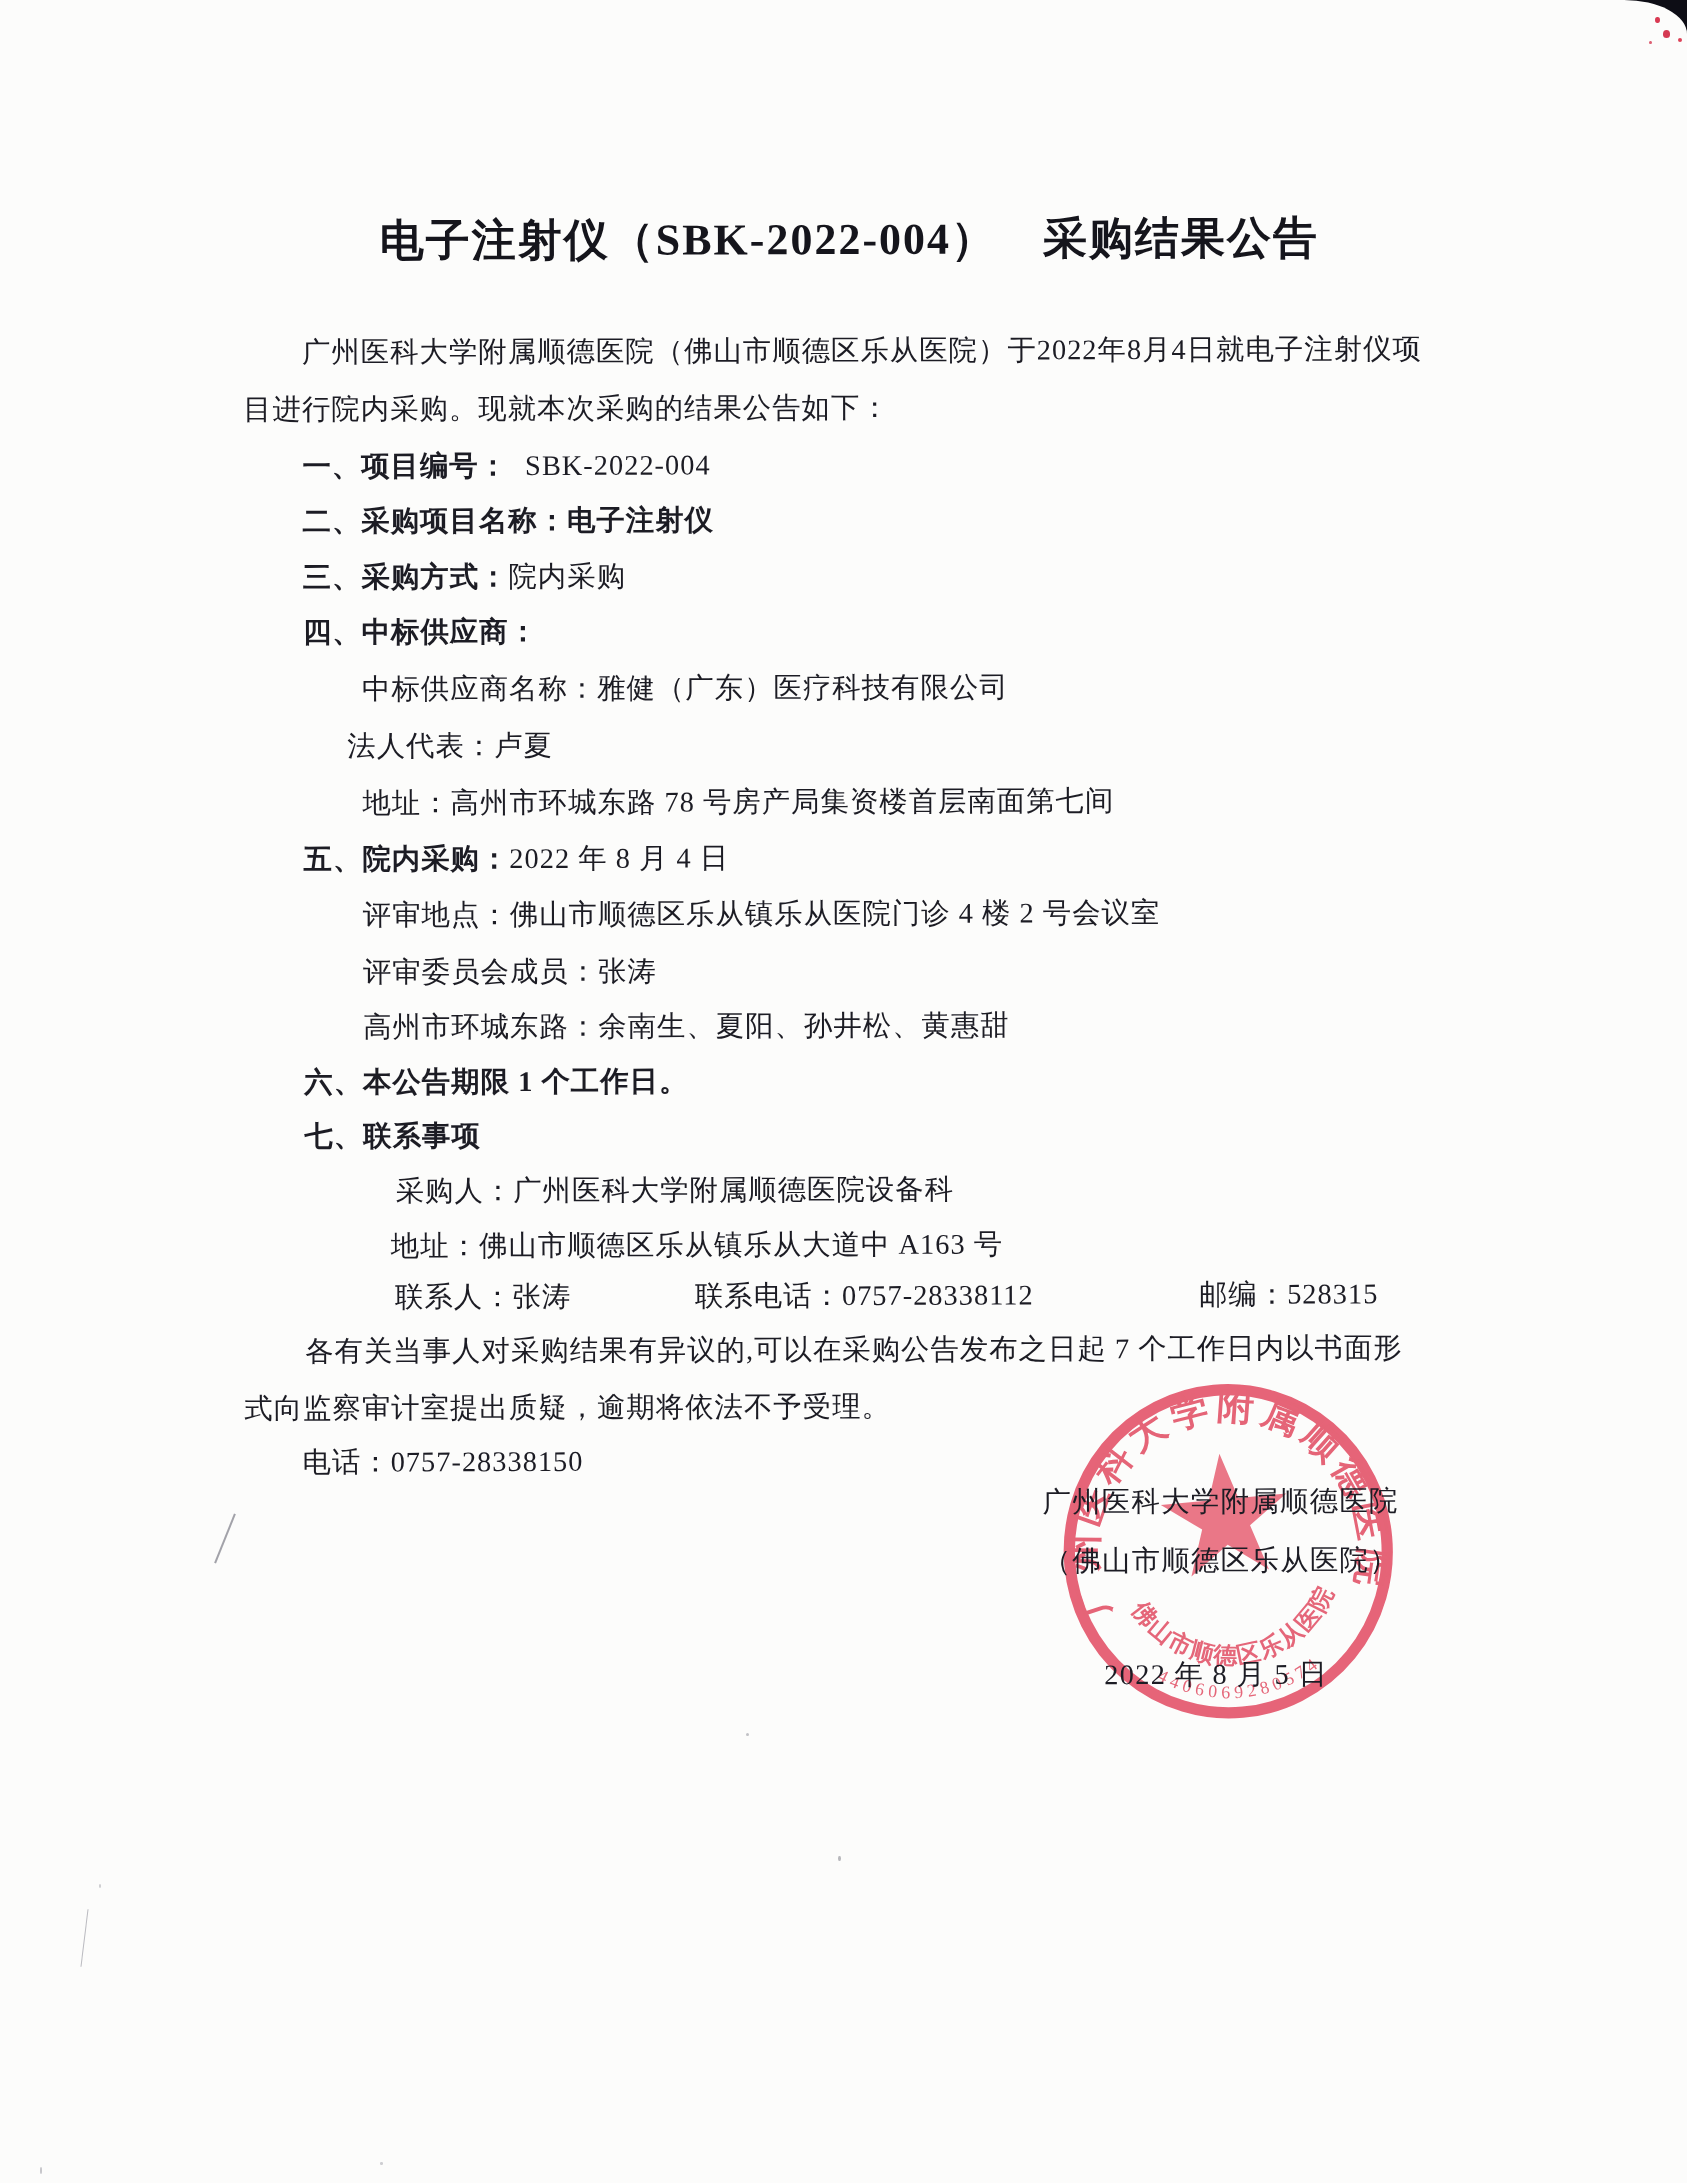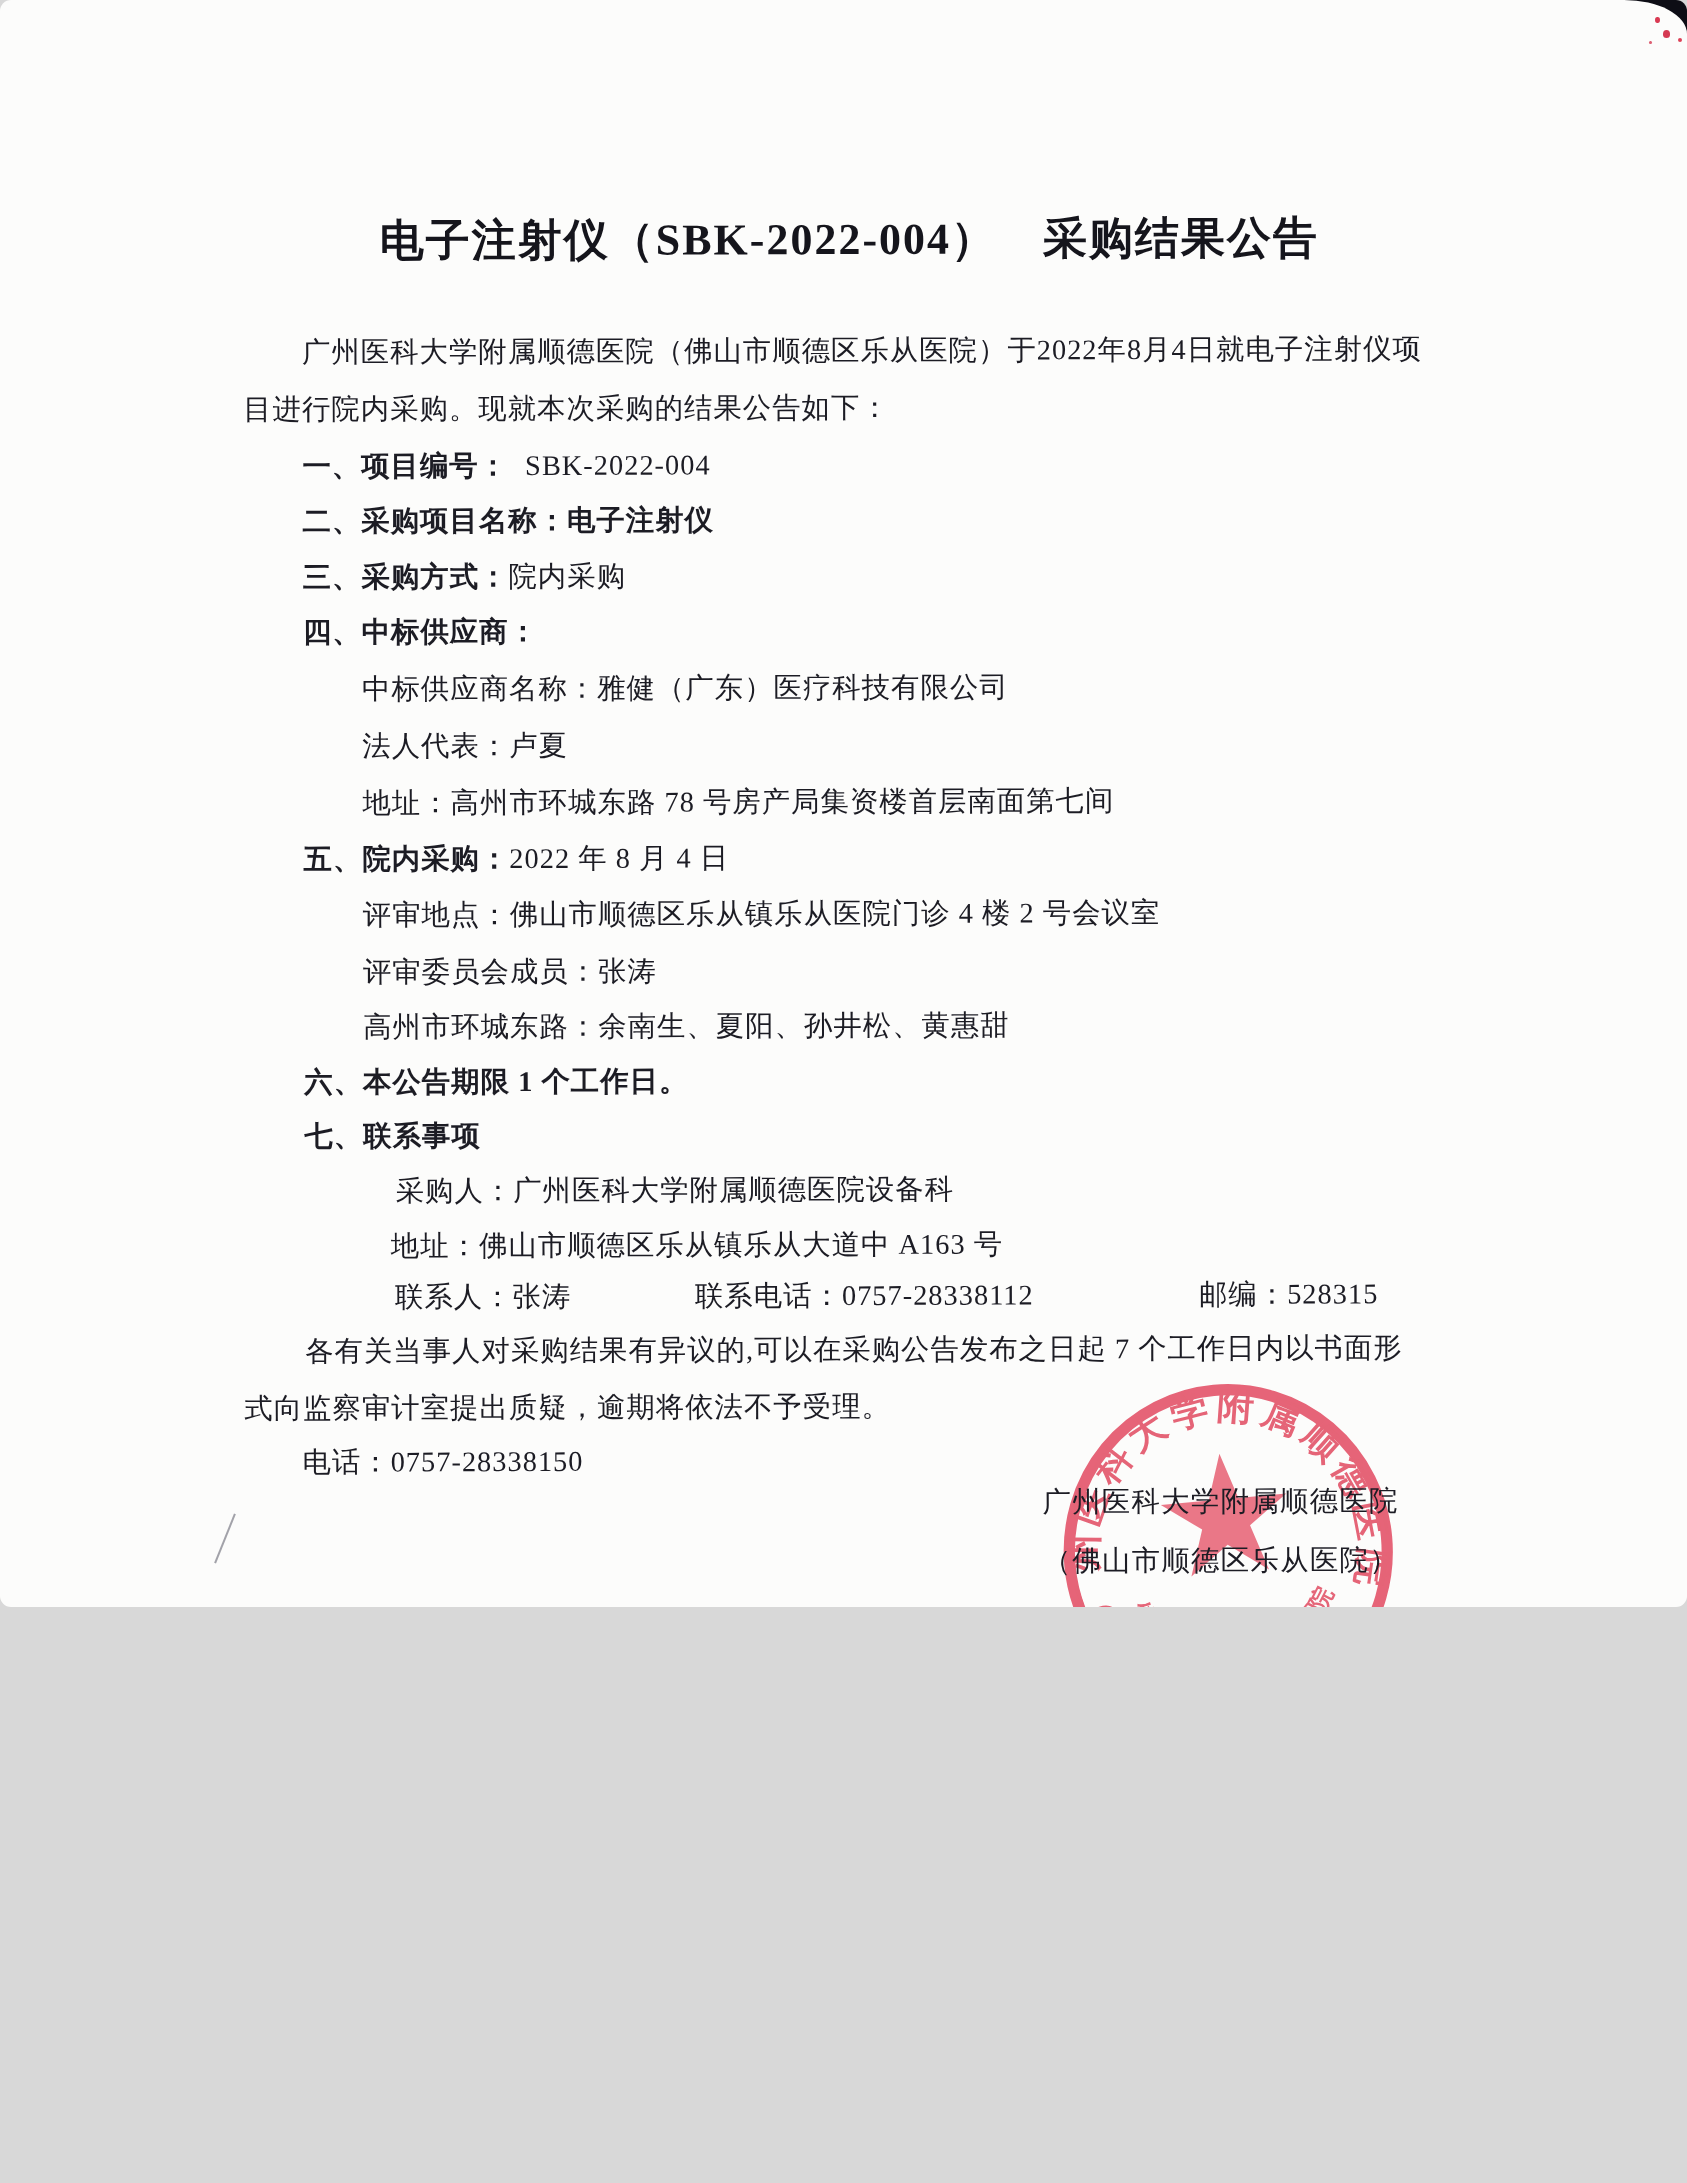--- a/index.html
+++ b/index.html
@@ -1,21 +1,20 @@
 <!DOCTYPE html>
 <html style="font-size:10.6px"><head>
 <meta charset="utf-8">
 <style>
   html,body{margin:0;padding:0;background:#d8d8d8;}
   #page{
-    position:relative;width:1687px;height:1607px;background:#fcfcfb;
+    position:relative;width:1687px;height:2183px;background:#fcfcfb;
     overflow:hidden;
     font-family:"Liberation Serif","DejaVu Serif",serif;
     color:#1c1c24;
-    border-radius:11px;
   }
   #doc{position:absolute;left:0;top:0;width:1687px;height:2183px;
        transform:rotate(-0.18deg);transform-origin:844px 992px;}
   .ln{position:absolute;white-space:nowrap;font-size:28.4px;line-height:40px;letter-spacing:1px;}
   .b{font-weight:bold;}
   .gap{display:inline-block;width:17px;}
   #title{position:absolute;left:382px;top:209px;font-size:44px;line-height:61px;
          font-weight:bold;letter-spacing:2px;white-space:nowrap;color:#15151c;}
   .sig{position:absolute;white-space:nowrap;font-size:28.4px;letter-spacing:1.3px;
        transform:translateX(-50%);}
@@ -40,21 +39,21 @@
 
     <div class="ln" style="left:304px;top:445px;"><span class="b">一、项目编号：</span><span class="gap"></span><span>SBK-2022-004</span></div>
 
     <div class="ln" style="left:304px;top:500px;"><span class="b">二、采购项目名称：</span><span class="b">电子注射仪</span></div>
 
     <div class="ln" style="left:304px;top:556px;"><span class="b">三、采购方式：</span><span>院内采购</span></div>
 
     <div class="ln" style="left:304px;top:611px;"><span class="b">四、中标供应商：</span></div>
 
     <div class="ln" style="left:363px;top:668px;"><span>中标供应商名称：</span><span>雅健（广东）医疗科技有限公司</span></div>
-    <div class="ln" style="left:363px;top:725px;"><span>法人代表：</span><span>卢夏</span></div>
+    <div class="ln" style="left:348px;top:725px;"><span>法人代表：</span><span>卢夏</span></div>
     <div class="ln" style="left:363px;top:782px;"><span>地址：</span><span>高州市环城东路 78 号房产局集资楼首层南面第七间</span></div>
 
     <div class="ln" style="left:304px;top:838px;"><span class="b">五、院内采购：</span><span>2022 年 8 月 4 日</span></div>
 
     <div class="ln" style="left:363px;top:894px;"><span>评审地点：</span><span>佛山市顺德区乐从镇乐从医院门诊 4 楼 2 号会议室</span></div>
     <div class="ln" style="left:363px;top:951px;"><span>评审委员会成员：</span><span>张涛</span></div>
     <div class="ln" style="left:363px;top:1006px;"><span>高州市环城东路：</span><span>余南生、夏阳、孙井松、黄惠甜</span></div>
 
     <div class="ln b" style="left:304px;top:1061px;">六、本公告期限 1 个工作日。</div>
     <div class="ln b" style="left:304px;top:1115px;">七、联系事项</div>

